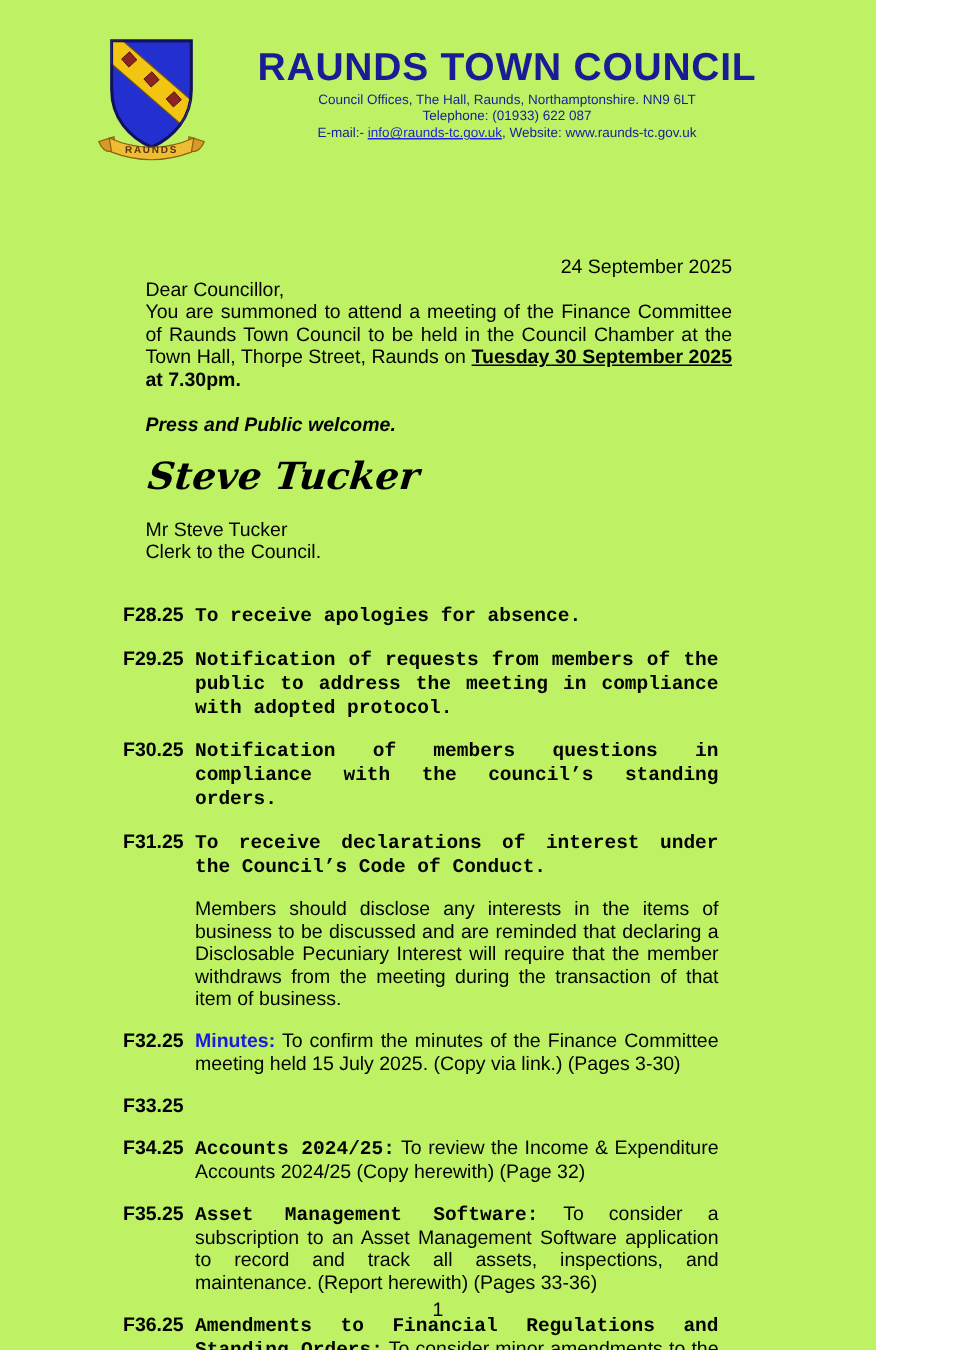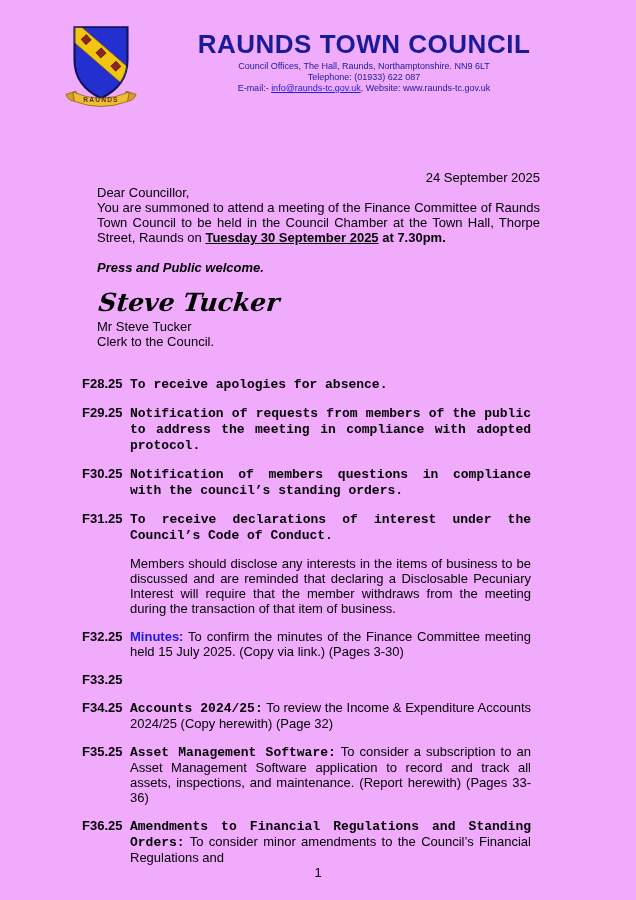--- a/index.html
+++ b/index.html
@@ -4,22 +4,22 @@
 <style>
   * { margin:0; padding:0; box-sizing:border-box; }
   html,body { background:#ffffff; }
   body {
     width:636px; height:900px;
     font-family:"Liberation Sans","DejaVu Sans",sans-serif;
     color:#000;
   }
   .page {
     position:relative;
-    width:636px; height:900px;
-    background:#f0abfc;
+    width:584px; height:900px;
+    background:#bef264;
     overflow:hidden;
   }
 
   
   .header { display:flex; padding:24px 40px 0 60px; }
   .logo-wrap { width:86px; flex:0 0 86px; }
   .logo-wrap svg { display:block; }
   .masthead { flex:1; text-align:center; padding-top:6px; padding-right:14px; }
   .title {
     color:#1b1b96; font-weight:bold; font-size:26px; line-height:28px;
@@ -36,21 +36,21 @@
   .bold { font-weight:bold; }
   .bold-underline { font-weight:bold; text-decoration:underline; }
   .notice { margin-top:15px; font-weight:bold; font-style:italic; }
   .signature {
     margin-top:12px;
     font-family:"DejaVu Serif","Liberation Serif",serif;
     font-style:italic; font-weight:bold;
     font-size:25px; line-height:32px;
     transform:skewX(-6deg); transform-origin:left bottom;
   }
-  .signatory { }
+  .signatory { margin-top:11px; }
 
   
   .agenda { margin-top:27px; padding:0 105px 0 82px; font-size:13px; line-height:15px; }
   .agenda-item { display:flex; margin-bottom:13px; }
   .agenda-ref { flex:0 0 48px; width:48px; font-weight:bold; }
   .agenda-body-wrap { flex:1; text-align:justify; }
   .agenda-heading { font-weight:bold;font-family:Liberation Mono, monospace; }
   .minutes-link { color:#1a1ae0; font-weight:bold; cursor:pointer; }
   .agenda-note { margin-top:13px; font-weight:normal; }
 

